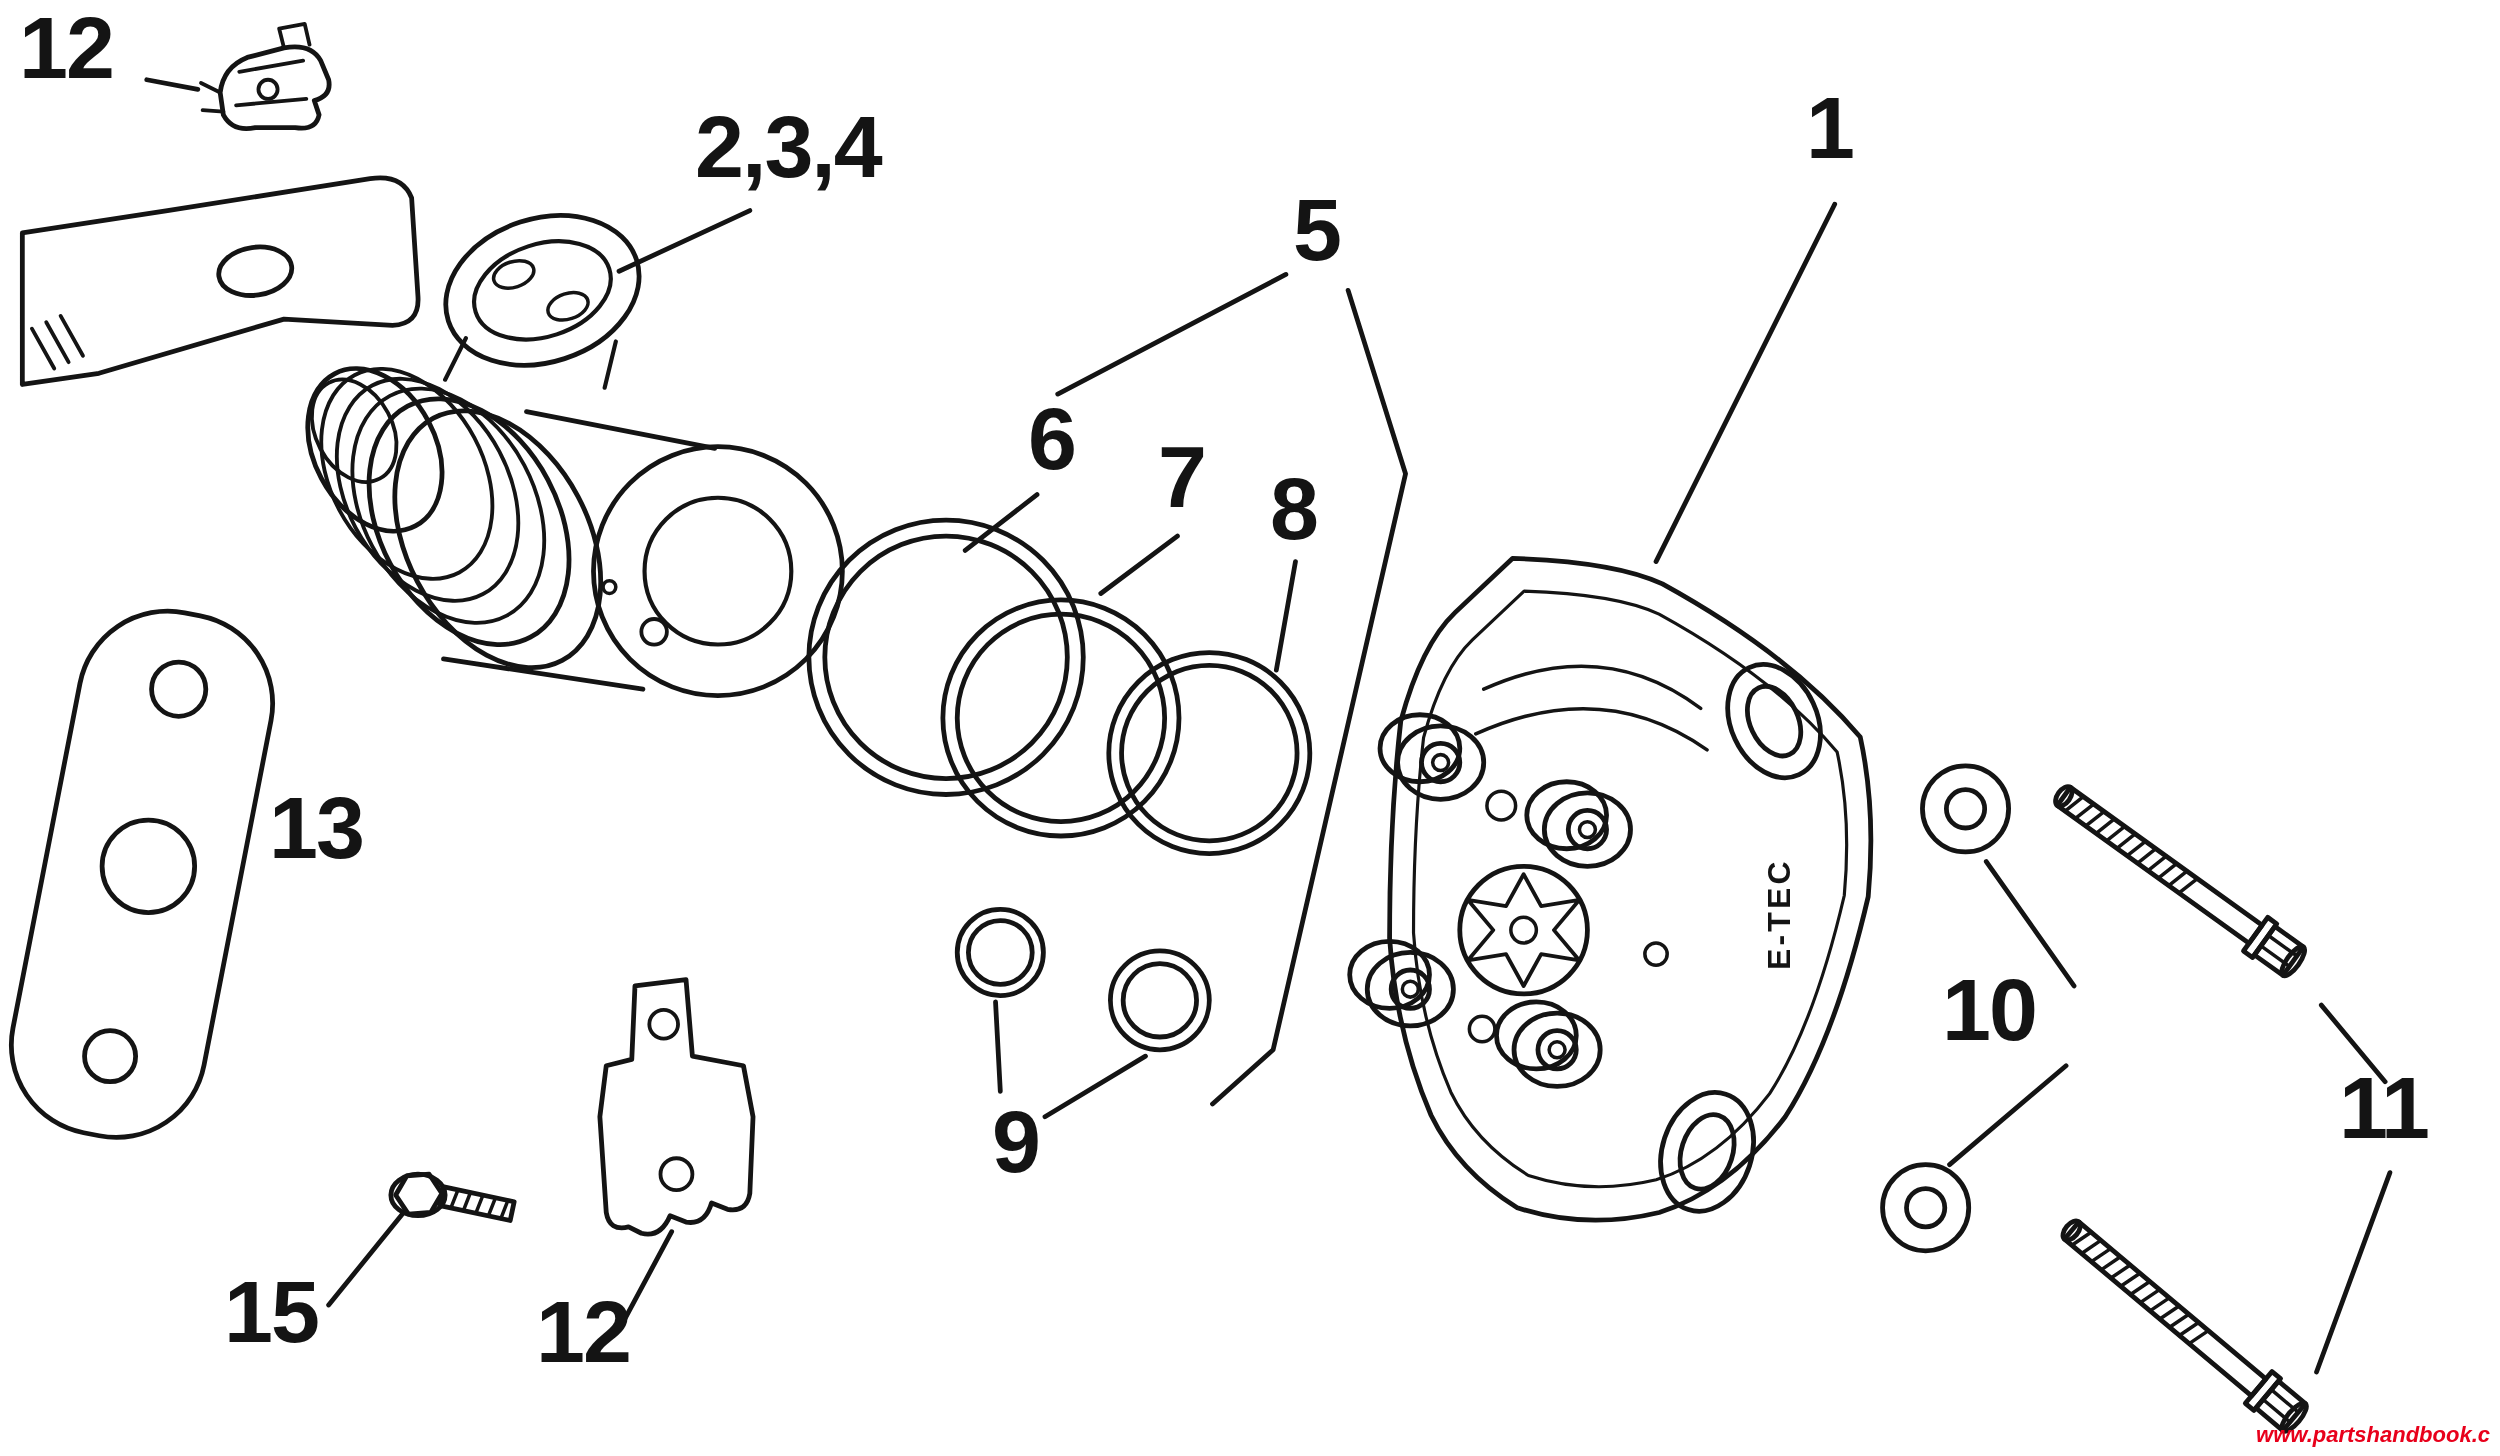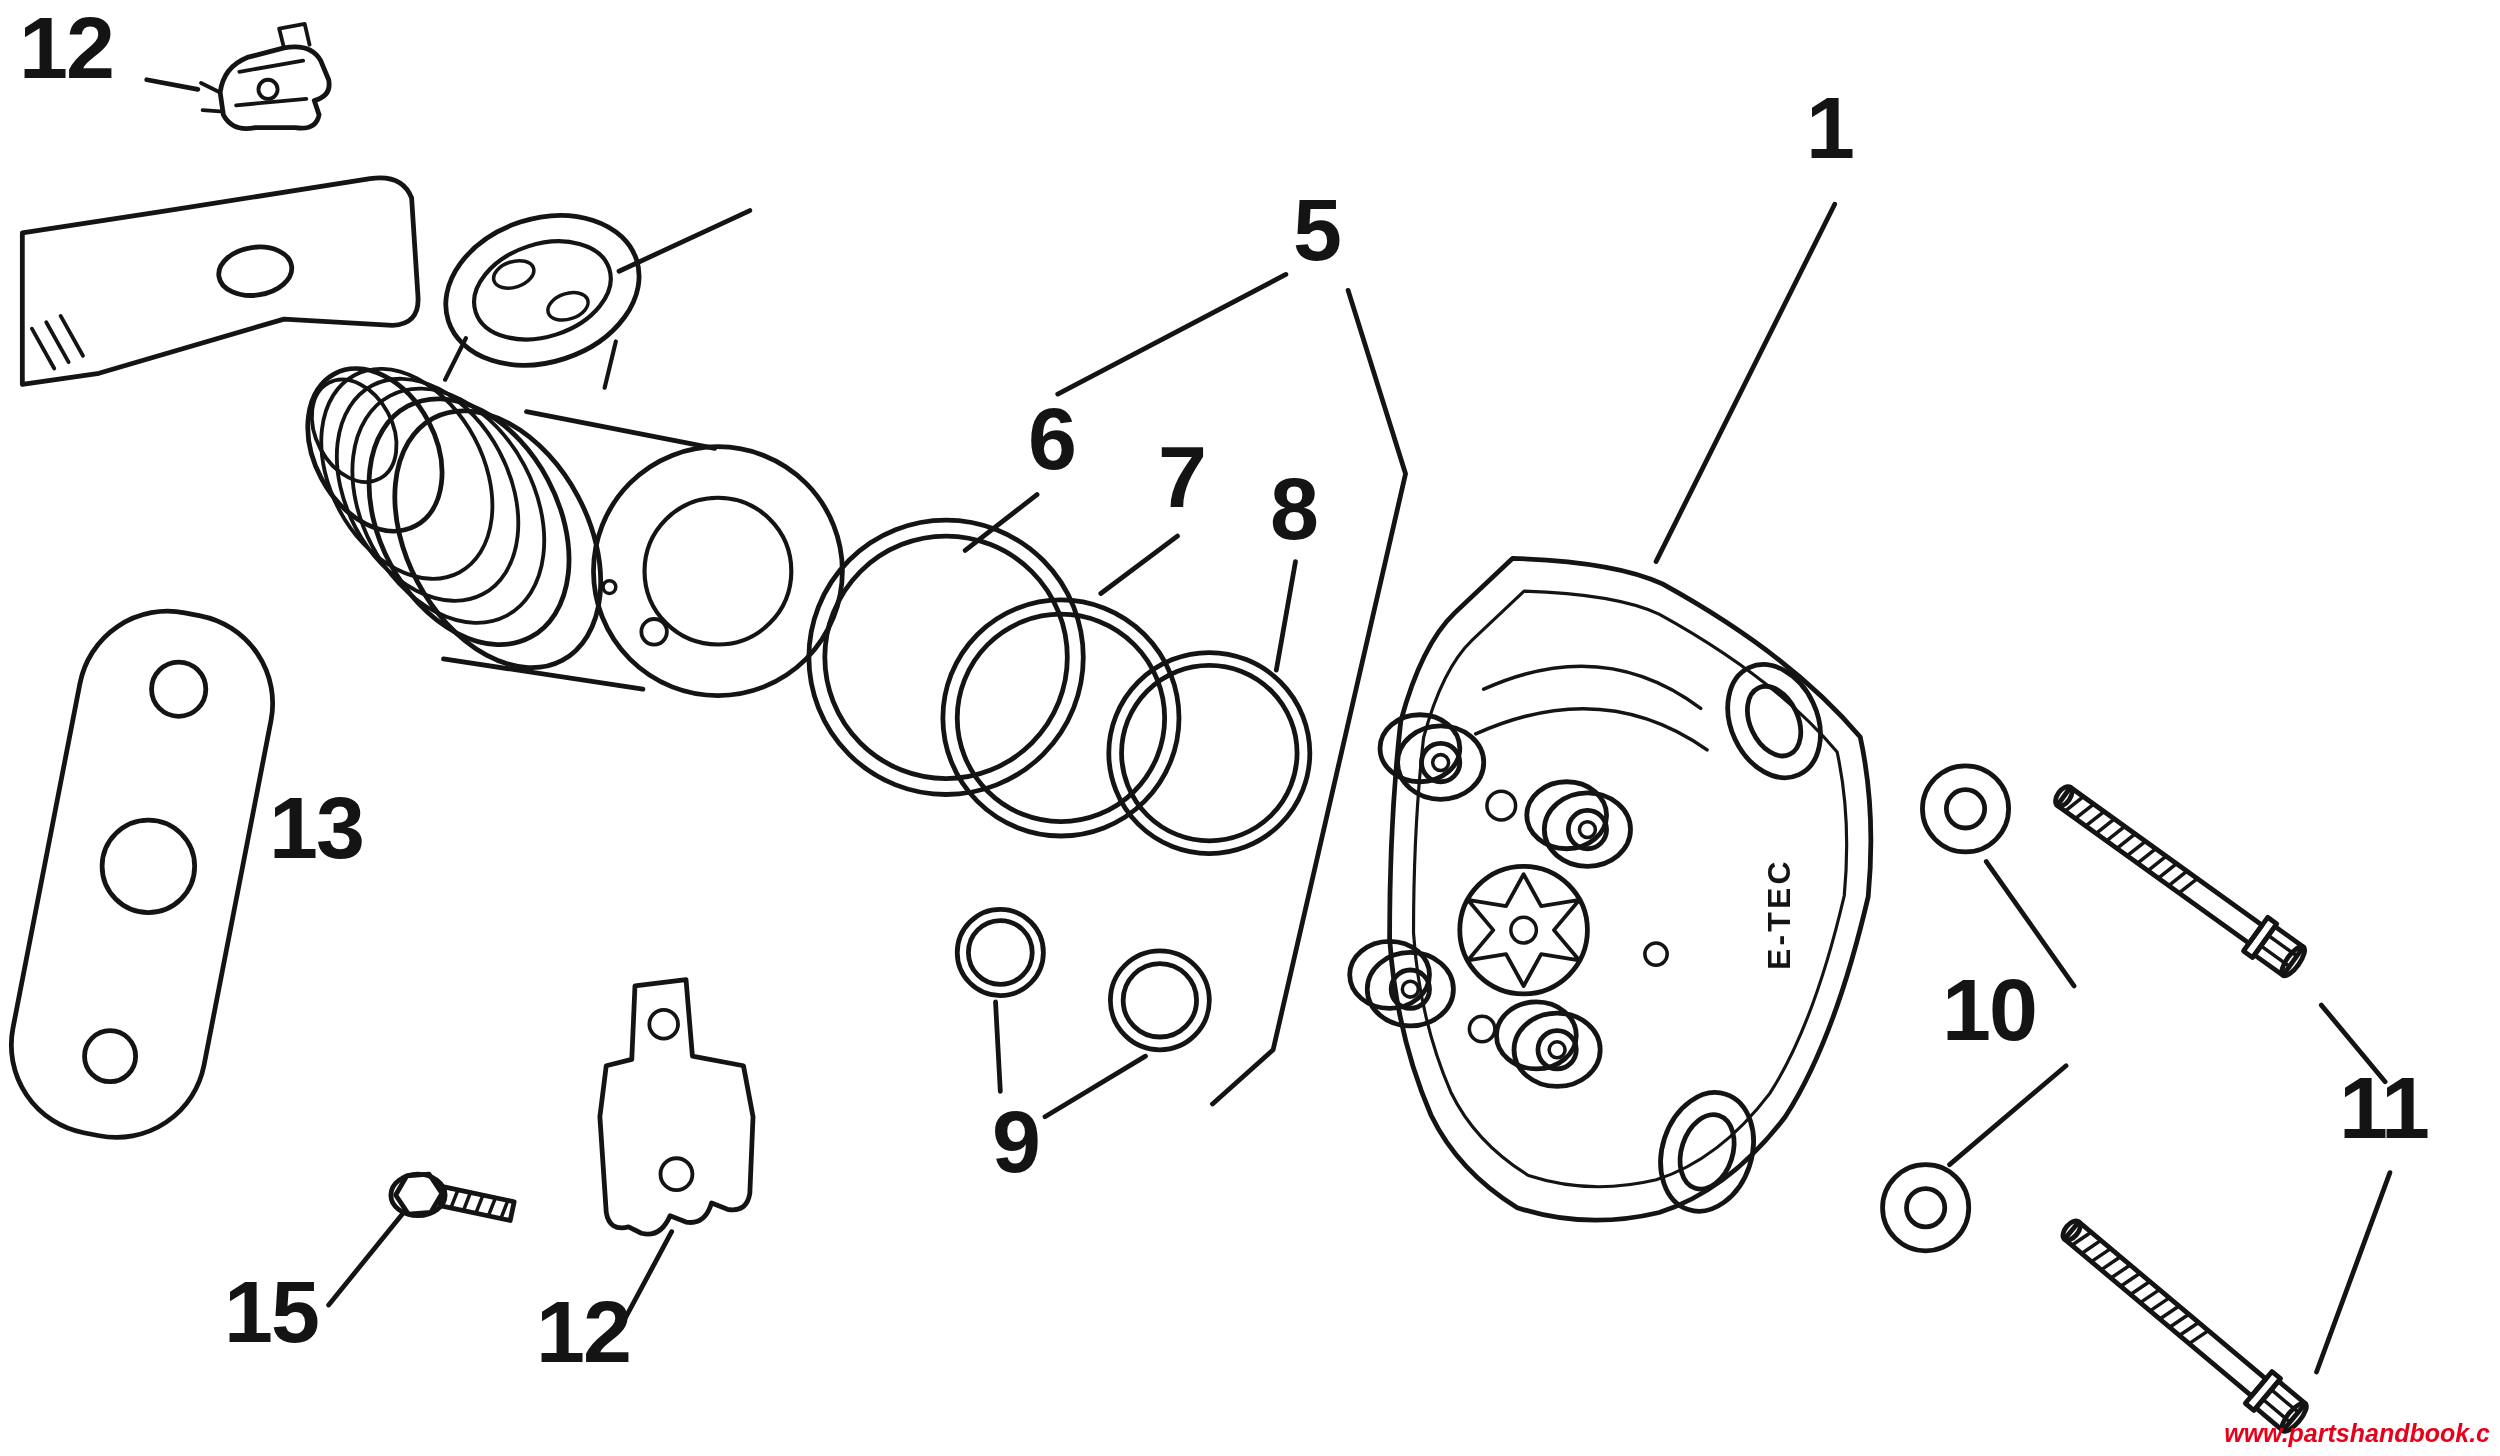--- a/index.html
+++ b/index.html
@@ -18,21 +18,21 @@
     font-size:88px;
     line-height:1;
     color:#141414;
     letter-spacing:-2px;
     white-space:nowrap;
     user-select:none;
   }
   .watermark{
     position:absolute;
     right:10px;bottom:8px;
-    font-size:25px;
+    font-size:22px;
     font-weight:700;
     font-style:italic;
     color:#e8001b;
     margin-left:44px;
   }
 </style>
 </head>
 <body>
 
 <div class="stage">
@@ -209,20 +209,21 @@
         <g transform="rotate(12 278 750)">
           <rect x="277" y="744" width="45" height="12"></rect>
           <path d="M286,744 L284,756 M294,744 L292,756 M302,744 L300,756 M310,744 L308,756 M318,744 L316,756" stroke-width="2.2"></path>
         </g>
       </g>
 
     </g>
   </svg>
 
   <div class="callout" style="left:19px;top:4px">12</div>
+  <div class="callout" style="left:695px;top:103px">2,3,4</div>
   <div class="callout" style="left:1293px;top:186px">5</div>
   <div class="callout" style="left:1806px;top:84px">1</div>
   <div class="callout" style="left:1028px;top:395px">6</div>
   <div class="callout" style="left:1158px;top:433px">7</div>
   <div class="callout" style="left:1270px;top:465px">8</div>
   <div class="callout" style="left:992px;top:1098px">9</div>
   <div class="callout" style="left:1942px;top:966px">10</div>
   <div class="callout" style="left:2339px;top:1064px">11</div>
   <div class="callout" style="left:269px;top:784px">13</div>
   <div class="callout" style="left:536px;top:1288px">12</div>

